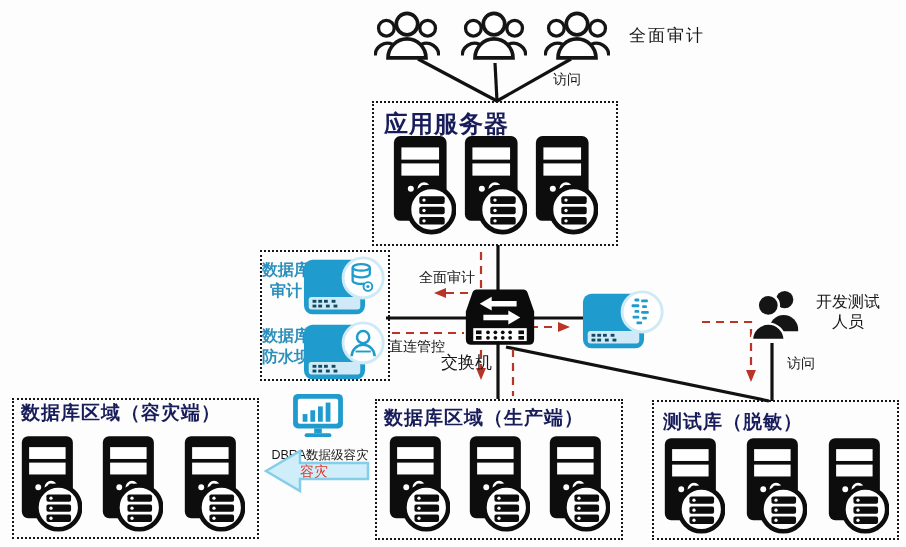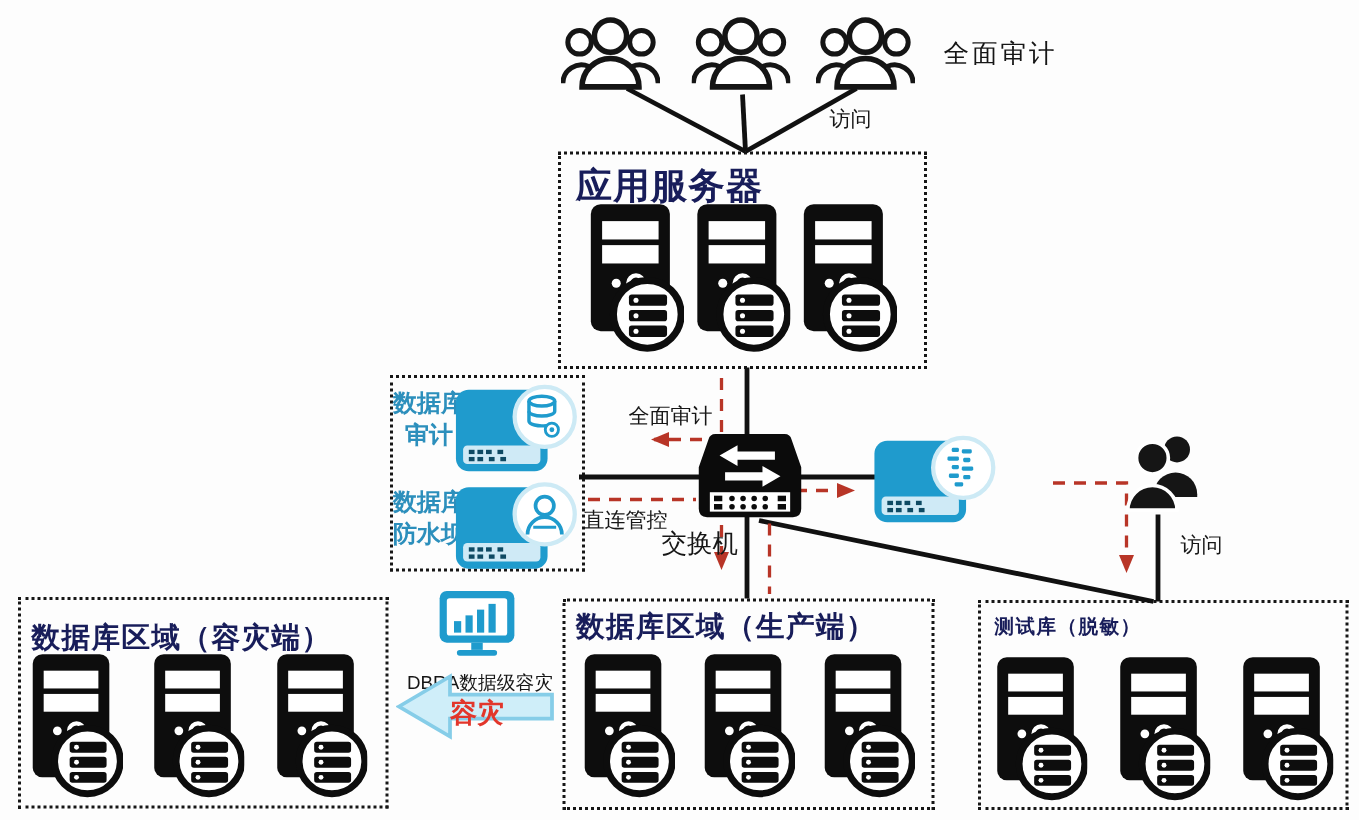--- a/index.html
+++ b/index.html
@@ -163,27 +163,27 @@
         <rect x="13" y="42" width="28" height="4" rx="2" fill="#1f9bcd"></rect>
       </symbol>
     </defs>
   </svg>
 
   <div class="box" style="left:372px;top:101px;width:246px;height:145px;">
     <div class="box-title" style="left:10px;top:5px;font-size:24px;">应用服务器</div>
   </div>
   <div class="box" style="left:260px;top:250px;width:130px;height:131px;"></div>
   <div class="box" style="left:12px;top:398px;width:247px;height:141px;">
-    <div class="box-title" style="left:7px;top:12px;font-size:19px;">数据库区域（容灾端）</div>
+    <div class="box-title" style="left:7px;top:0;font-size:19px;">数据库区域（容灾端）</div>
   </div>
   <div class="box" style="left:375px;top:399px;width:248px;height:141px;">
     <div class="box-title" style="left:7px;top:4px;font-size:19px;">数据库区域（生产端）</div>
   </div>
   <div class="box" style="left:652px;top:400px;width:247px;height:140px;">
-    <div class="box-title" style="left:9px;top:7px;font-size:13px;">测试库（脱敏）</div>
+    <div class="box-title" style="left:9px;top:7px;font-size:19px;">测试库（脱敏）</div>
   </div>
 
   <svg class="abs" style="left:0;top:0;" width="906" height="547">
     <defs>
       <marker id="redhead" markerUnits="userSpaceOnUse" markerWidth="14" markerHeight="12" refX="10" refY="5" orient="auto">
         <path d="M0,0 L12,5 L0,10 Z" fill="#b83527"></path>
       </marker>
     </defs>
 
     <g stroke="#111" stroke-width="3.2" fill="none">
@@ -246,30 +246,32 @@
     </svg>
   <div class="lbl" style="left:441px;top:351px;font-size:17px;">交换机</div>
 
   <svg class="icon" style="left:582px;top:286px;" width="84" height="69">
       <use href="#sym-app-mask"></use>
     </svg>
 
   <svg class="icon" style="left:750px;top:286px;" width="52" height="58">
       <use href="#sym-dev"></use>
     </svg>
+  <div class="lbl pre c" style="left:804px;top:292px;width:88px;font-size:16px;line-height:20px;">开发测试
+人员</div>
   <div class="lbl" style="left:787px;top:355px;font-size:14px;">访问</div>
 
   <svg class="icon" style="left:292px;top:393px;" width="52" height="46">
       <use href="#sym-monitor"></use>
     </svg>
   <div class="lbl c" style="left:264px;top:447px;width:112px;font-size:12.5px;">DBRA数据级容灾</div>
   <svg class="icon" style="left:264px;top:448px;" width="106" height="46" viewBox="0 0 106 46">
     <polygon points="2,23 36,3 36,15 104,15 104,31 36,31 36,43" fill="#cfeef9" stroke="#86cde8" stroke-width="2.5"></polygon>
   </svg>
-  <div class="lbl" style="left:300px;top:463px;font-size:18px;font-weight:bold;color:#e2362b;">容灾</div>
+  <div class="lbl" style="left:300px;top:463px;font-size:14px;font-weight:normal;color:#e2362b;">容灾</div>
 
   <svg class="icon" style="left:20px;top:436px;" width="62" height="97">
       <use href="#sym-server"></use>
     </svg>
   <svg class="icon" style="left:101px;top:436px;" width="62" height="97">
       <use href="#sym-server"></use>
     </svg>
   <svg class="icon" style="left:183px;top:436px;" width="62" height="97">
       <use href="#sym-server"></use>
     </svg>

